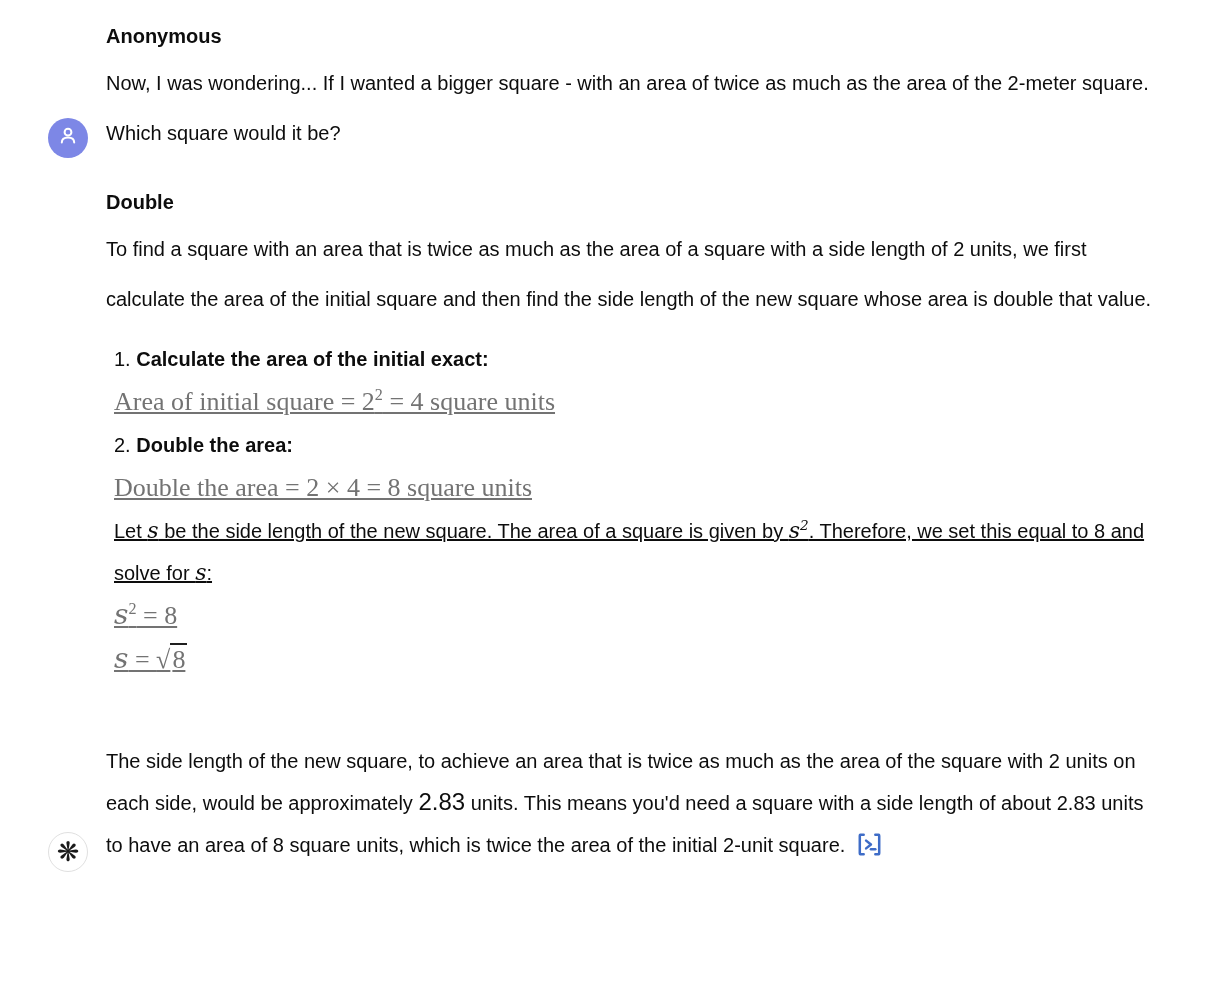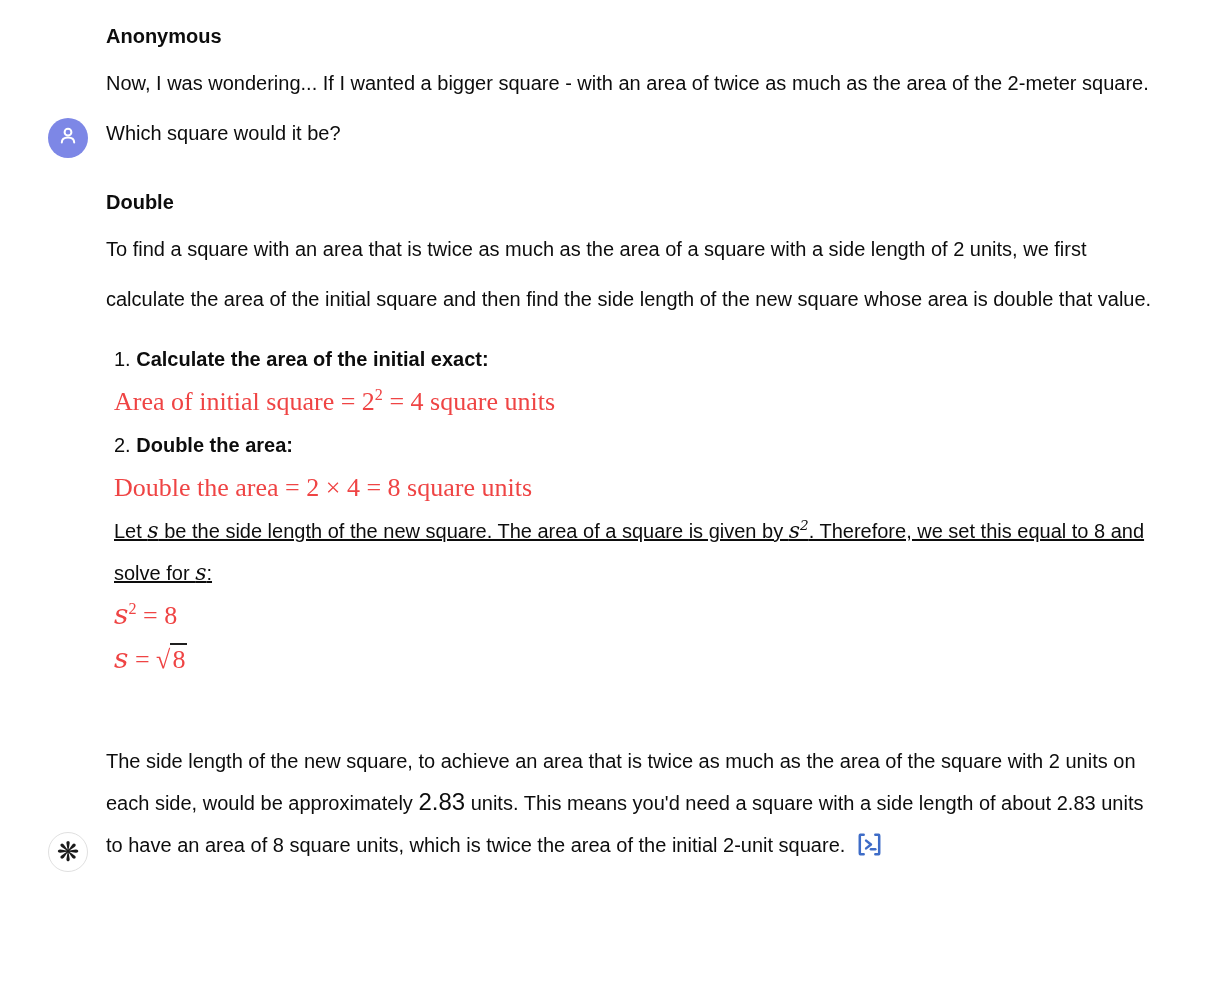--- a/index.html
+++ b/index.html
@@ -33,21 +33,21 @@
   .assistant-block { margin-top: 24px; }
   .intro { line-height: 50px; margin-top: 2px; }
 
   .steps { margin-top: 14px; padding-left: 8px; }
   .step-label { line-height: 42px; }
   .step-label .num { font-weight: normal; }
   .step-label .lbl { font-weight: bold; }
 
   .math-line {
     font-family: "Liberation Serif", "DejaVu Serif", serif;
-    font-size: 26px; line-height: 44px; color: #ef4444;
+    font-size: 26px; line-height: 44px; color: #737373; text-decoration: underline;
   }
   .math-line sup { font-size: 0.62em; vertical-align: super; line-height: 0; }
   .mvar {
     font-family: "DejaVu Serif", serif; font-style: italic;
     font-size: 1.08em; line-height: 0;
   }
   .inline-math {
     font-family: "DejaVu Serif", serif; font-style: italic;
     font-size: 1.1em; line-height: 0;
   }

